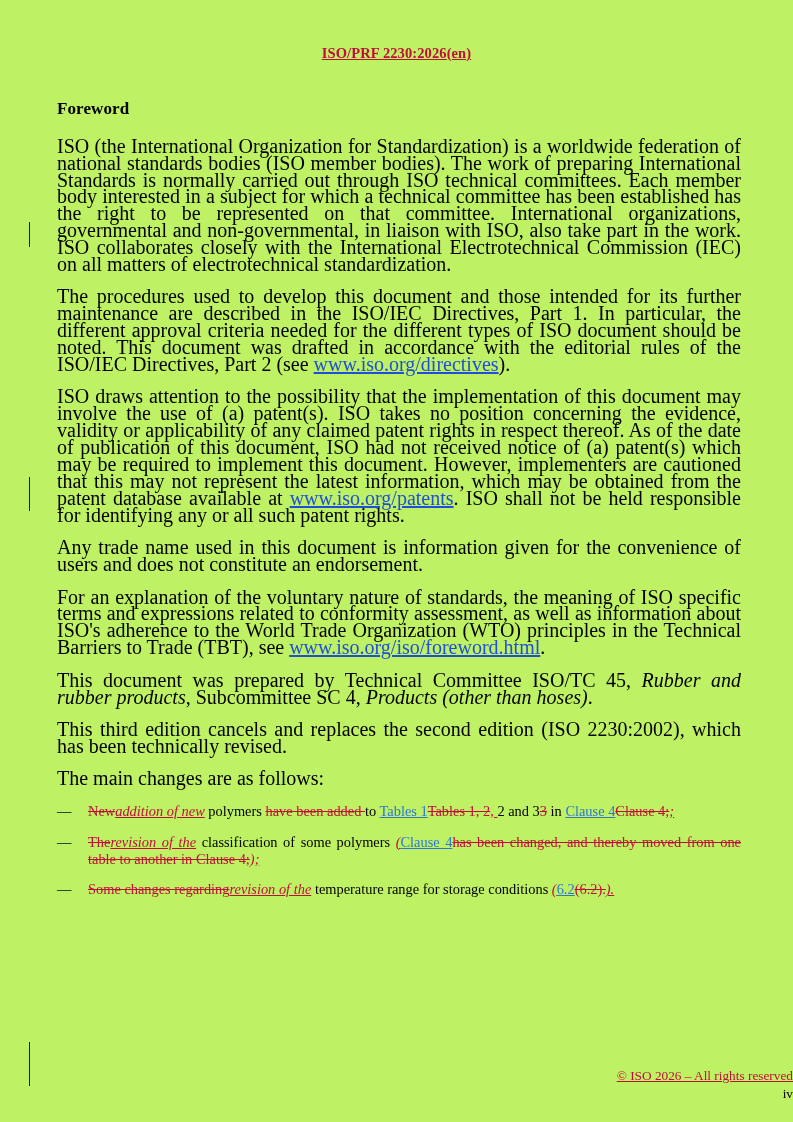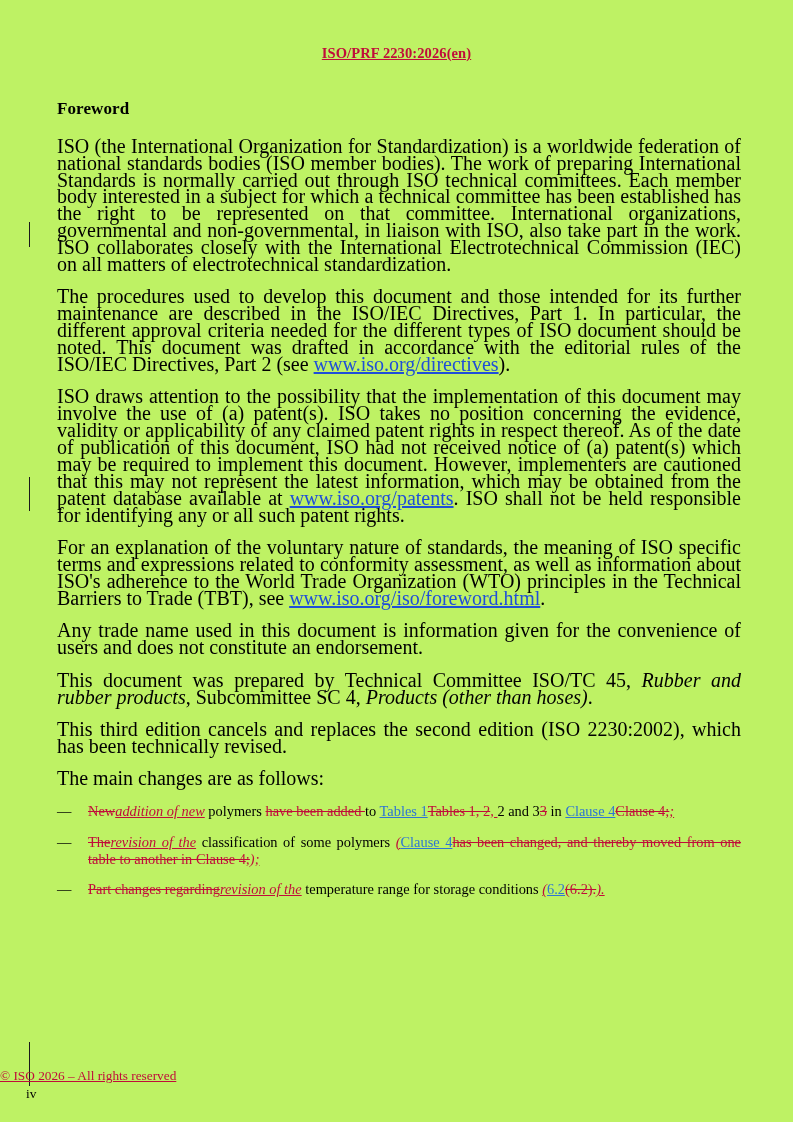--- a/index.html
+++ b/index.html
@@ -105,21 +105,21 @@
     width: 0;
     border-left: 1.6px solid #1a1a1a;
   }
 
   
   .doc-footer {
     position: absolute;
     left: 0;
     top: 1068px;
     width: 793px;
-    text-align: left;
+    text-align: right;
   }
   .doc-footer .copyright {
     font-size: 13.3px;
     color: #c00d3a;
     text-decoration: underline;
     display: block;
     line-height: 16px;
   }
   .doc-footer .folio {
     font-size: 13.3px;
@@ -146,42 +146,42 @@
   <div class="content">
 
     <h1 class="section-title">Foreword</h1>
 
     <p class="para">ISO (the International Organization for Standardization) is a worldwide federation of national standards bodies (ISO member bodies). The work of preparing International Standards is normally carried out through ISO technical committees. Each member body interested in a subject for which a technical committee has been established has the right to be represented on that committee. International organizations, governmental and non-governmental, in liaison with ISO, also take part in the work. ISO collaborates closely with the International Electrotechnical Commission (IEC) on all matters of electrotechnical standardization.</p>
 
     <p class="para"><span>The procedures used to develop this document and those intended for its further maintenance are described in the ISO/IEC Directives, Part 1. In particular, the different approval criteria needed for the different types of ISO document should be noted. This document was drafted in accordance with the editorial rules of the ISO/IEC Directives, Part 2 (see </span><span class="link">www.iso.org/directives</span><span>).</span></p>
 
     <p class="para"><span>ISO draws attention to the possibility that the implementation of this document may involve the use of (a) patent(s). ISO takes no position concerning the evidence, validity or applicability of any claimed patent rights in respect thereof. As of the date of publication of this document, ISO had not received notice of (a) patent(s) which may be required to implement this document. However, implementers are cautioned that this may not represent the latest information, which may be obtained from the patent database available at </span><span class="link">www.iso.org/patents</span><span>. ISO shall not be held responsible for identifying any or all such patent rights.</span></p>
 
+    <p class="para">Any trade name used in this document is information given for the convenience of users and does not constitute an endorsement.</p>
+
     <p class="para"><span>For an explanation of the voluntary nature of standards, the meaning of ISO specific terms and expressions related to conformity assessment, as well as information about ISO's adherence to the World Trade Organization (WTO) principles in the Technical Barriers to Trade (TBT), see </span><span class="link">www.iso.org/iso/foreword.html</span><span>.</span></p>
-
-    <p class="para">Any trade name used in this document is information given for the convenience of users and does not constitute an endorsement.</p>
 
     <p class="para"><span>This document was prepared by Technical Committee ISO/TC 45, </span><span class="ital">Rubber and rubber products</span><span>, Subcommittee SC 4, </span><span class="ital">Products (other than hoses)</span><span>.</span></p>
 
     <p class="para">This third edition cancels and replaces the second edition (ISO 2230:2002), which has been technically revised.</p>
 
     <p class="para">The main changes are as follows:</p>
 
     <ul class="changes">
       <li>
         <span class="dash">—</span>
         <span class="runs"><span class="del"> New</span><span class="ins">addition of new</span><span> polymers </span><span class="del">have been added </span><span>to </span><span class="xref">Tables 1</span><span class="del">Tables 1, 2</span><span class="ins">, </span><span>2 and 3</span><span class="del">3</span><span> in </span><span class="xref">Clause 4</span><span class="del">Clause 4;</span><span class="ins">;</span></span>
       </li>
       <li>
         <span class="dash">—</span>
         <span class="runs"><span class="del"> The</span><span class="ins">revision of the</span><span> classification of some polymers </span><span class="ins">(</span><span class="xref">Clause 4</span><span class="del">has been changed, and thereby moved from one table to another in Clause 4;</span><span class="ins">);</span></span>
       </li>
       <li>
         <span class="dash">—</span>
-        <span class="runs"><span class="del"> Part changes regarding</span><span class="ins">revision of the</span><span> temperature range for storage conditions </span><span class="ins">(</span><span class="xref">6.2</span><span class="del">(6.2).</span><span class="ins">).</span></span>
+        <span class="runs"><span class="del"> Some changes regarding</span><span class="ins">revision of the</span><span> temperature range for storage conditions </span><span class="ins">(</span><span class="xref">6.2</span><span class="del">(6.2).</span><span class="ins">).</span></span>
       </li>
     </ul>
 
 
   </div>
 
   <div class="doc-footer">
     <span class="copyright">© ISO 2026 – All rights reserved</span>
     <span class="folio">iv</span>
   </div>

